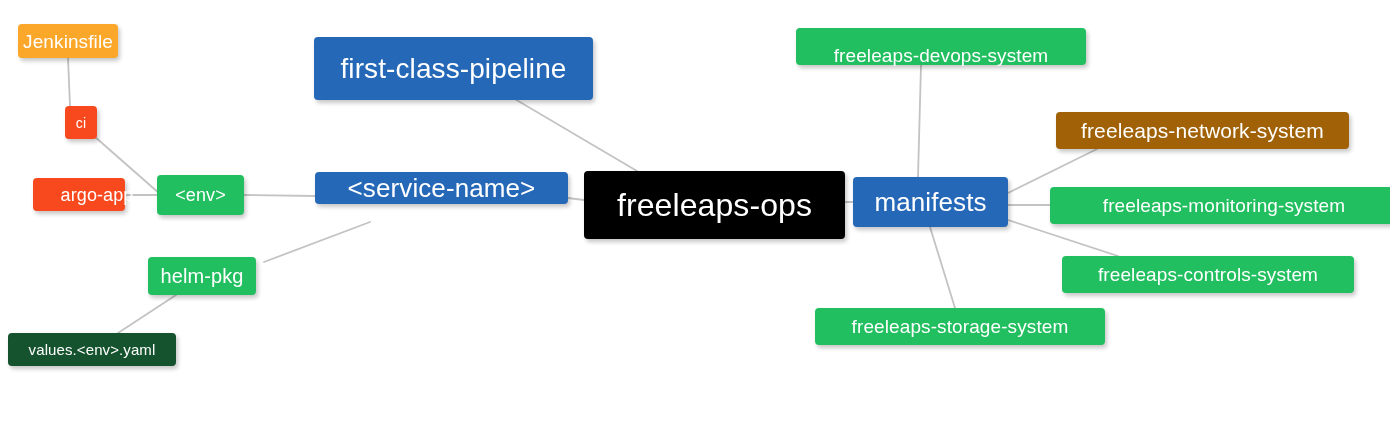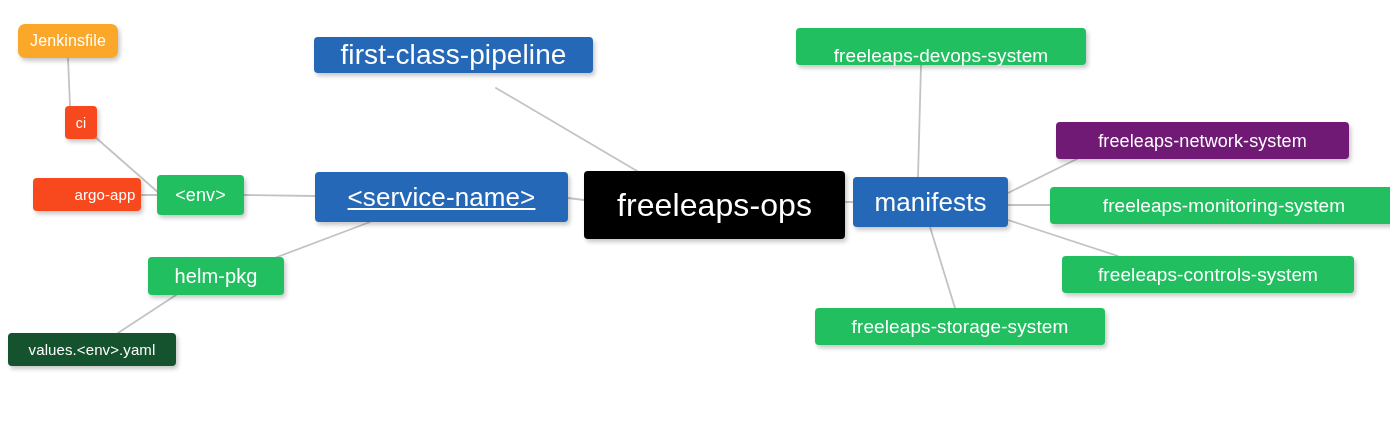--- a/index.html
+++ b/index.html
@@ -56,54 +56,54 @@
       <line x1="496" y1="88" x2="637" y2="171" stroke="#c3c3c3" stroke-width="1.8" stroke-linecap="round"></line>
       <line x1="568" y1="198" x2="584" y2="200" stroke="#c3c3c3" stroke-width="1.8" stroke-linecap="round"></line>
       <line x1="845" y1="202" x2="853" y2="202" stroke="#c3c3c3" stroke-width="1.8" stroke-linecap="round"></line>
       <line x1="918" y1="177" x2="921" y2="65" stroke="#c3c3c3" stroke-width="1.8" stroke-linecap="round"></line>
       <line x1="1008" y1="193" x2="1097" y2="149" stroke="#c3c3c3" stroke-width="1.8" stroke-linecap="round"></line>
       <line x1="1008" y1="205" x2="1050" y2="205" stroke="#c3c3c3" stroke-width="1.8" stroke-linecap="round"></line>
       <line x1="1008" y1="220" x2="1118" y2="256" stroke="#c3c3c3" stroke-width="1.8" stroke-linecap="round"></line>
       <line x1="930" y1="227" x2="955" y2="308" stroke="#c3c3c3" stroke-width="1.8" stroke-linecap="round"></line>
     </svg>
   <div id="node-layer">
-      <div class="node" style="left: 18px; top: 24px; width: 100px; height: 34px; background: rgb(251, 167, 42); font-size: 16px; border-radius: 7px;">
+      <div class="node" style="left: 18px; top: 24px; width: 100px; height: 34px; background: rgb(251, 167, 42); font-size: 19px;">
         <span class="node-label">Jenkinsfile</span>
       </div>
       <div class="node" style="left: 54px; top: 106px; width: 32px; height: 33px; background: rgb(248, 73, 30); font-size: 14px; margin-left: 11px;">
         <span class="node-label">ci</span>
       </div>
-      <div class="node" style="left: 33px; top: 178px; width: 108px; height: 33px; background: rgb(248, 73, 30); font-size: 15px; padding-left: 36px;">
+      <div class="node" style="left: 33px; top: 178px; width: 92px; height: 33px; background: rgb(248, 73, 30); font-size: 18px; padding-left: 36px;">
         <span class="node-label">argo-app</span>
       </div>
       <div class="node" style="left: 157px; top: 175px; width: 87px; height: 40px; background: rgb(33, 191, 95); font-size: 18px;">
         <span class="node-label">&lt;env&gt;</span>
       </div>
-      <div class="node" style="left: 148px; top: 257px; width: 136px; height: 38px; background: rgb(33, 191, 95); font-size: 20px;">
+      <div class="node" style="left: 148px; top: 257px; width: 108px; height: 38px; background: rgb(33, 191, 95); font-size: 20px;">
         <span class="node-label">helm-pkg</span>
       </div>
       <div class="node" style="left: 8px; top: 333px; width: 168px; height: 33px; background: #14532d; font-size: 15px;">
         <span class="node-label">values.&lt;env&gt;.yaml</span>
       </div>
-      <div class="node" style="left: 314px; top: 37px; width: 279px; height: 36px; background: rgb(36, 104, 183); font-size: 28px;">
+      <div class="node" style="left: 314px; top: 37px; width: 279px; height: 63px; background: rgb(36, 104, 183); font-size: 28px;">
         <span class="node-label">first-class-pipeline</span>
       </div>
-      <div class="node" style="left: 315px; top: 172px; width: 253px; height: 50px; background: rgb(36, 104, 183); font-size: 26px; text-decoration: underline;">
+      <div class="node" style="left: 315px; top: 172px; width: 253px; height: 32px; background: rgb(36, 104, 183); font-size: 26px;">
         <span class="node-label">&lt;service-name&gt;</span>
       </div>
       <div class="node" style="left: 584px; top: 171px; width: 261px; height: 68px; background: #000000; font-size: 32px;">
         <span class="node-label">freeleaps-ops</span>
       </div>
       <div class="node" style="left: 853px; top: 177px; width: 155px; height: 50px; background: rgb(36, 104, 183); font-size: 26px; text-align: right;">
         <span class="node-label">manifests</span>
       </div>
       <div class="node" style="left: 796px; top: 28px; width: 290px; height: 37px; background: rgb(33, 191, 95); font-size: 19px; align-items: flex-end;">
         <span class="node-label">freeleaps-devops-system</span>
       </div>
-      <div class="node" style="left: 1056px; top: 112px; width: 293px; height: 37px; background: #701a75; font-size: 18px; margin-top: 10px;">
+      <div class="node" style="left: 1056px; top: 112px; width: 293px; height: 37px; background: #a16207; font-size: 21px;">
         <span class="node-label">freeleaps-network-system</span>
       </div>
       <div class="node" style="left: 1050px; top: 187px; width: 348px; height: 37px; background: rgb(33, 191, 95); font-size: 19px;">
         <span class="node-label">freeleaps-monitoring-system</span>
       </div>
       <div class="node" style="left: 1062px; top: 256px; width: 292px; height: 37px; background: rgb(33, 191, 95); font-size: 19px; text-align: center;">
         <span class="node-label">freeleaps-controls-system</span>
       </div>
       <div class="node" style="left: 815px; top: 308px; width: 290px; height: 37px; background: rgb(33, 191, 95); font-size: 19px;">
         <span class="node-label">freeleaps-storage-system</span>

